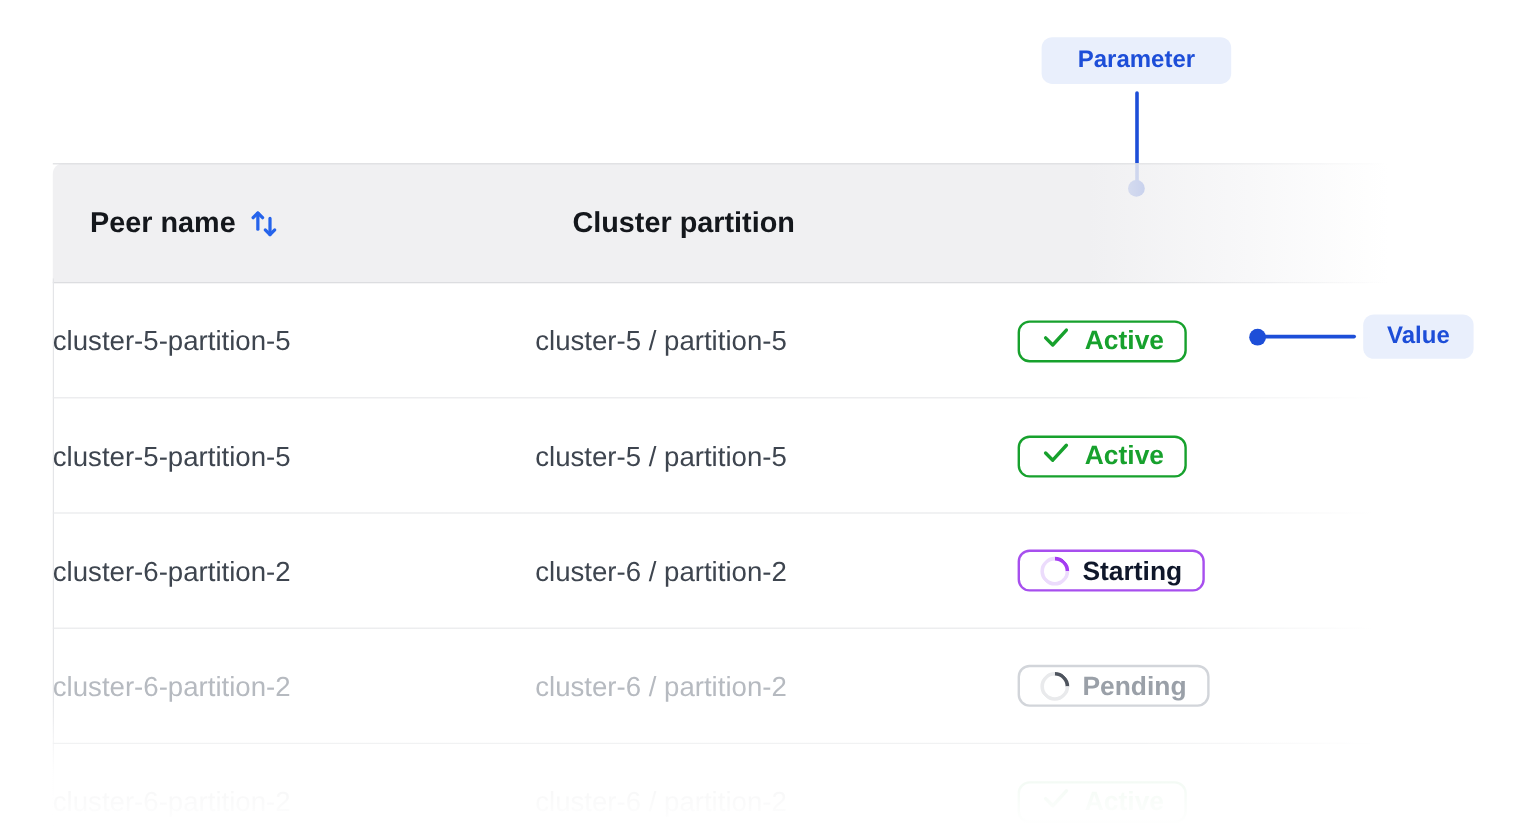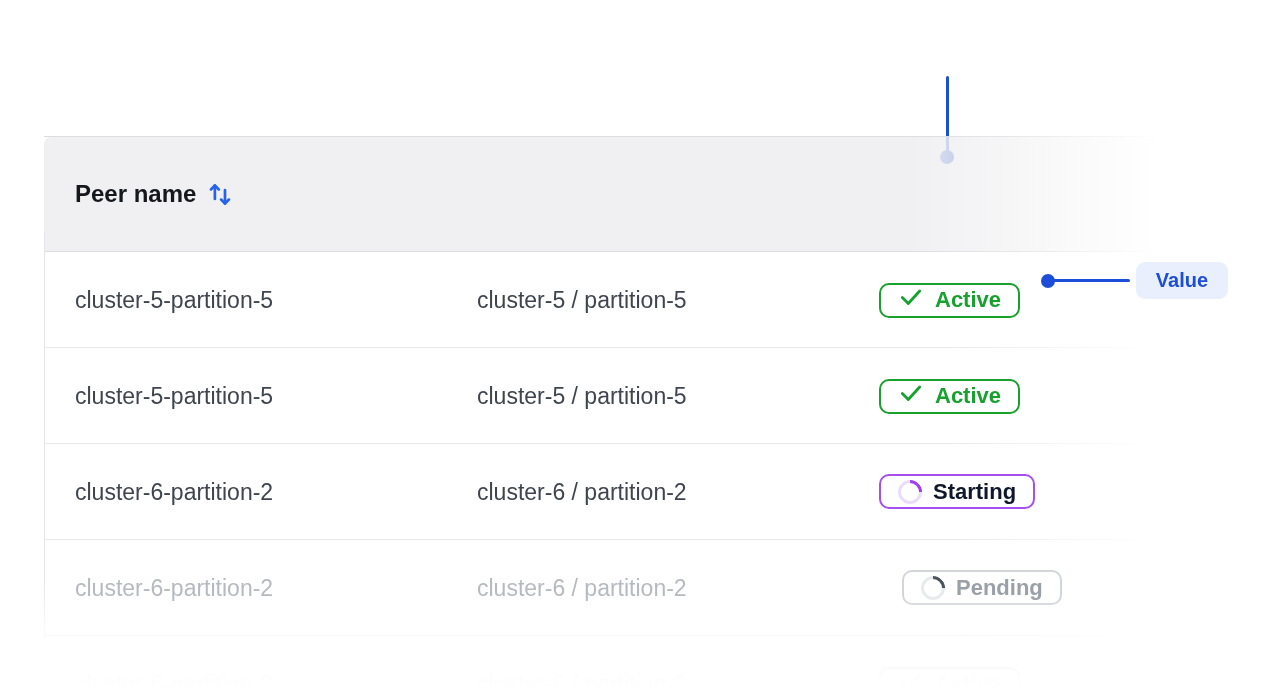--- a/index.html
+++ b/index.html
@@ -30,21 +30,21 @@
     background:#1d4ed8;
   }
   .dot-parameter { left:940px; top:150px; }
   .dot-value     { left:1041px; top:274px; }
 
   
   .table {
     position:absolute; left:44px; top:136px; width:1136px; height:552px;
   }
   .thead {
-    position:relative; height:116px;
+    position:relative; height:100px;
     display:grid; grid-template-columns:402px 402px 1fr;
     align-items:center; padding-left:31px;
     border-radius:9px 9px 0 0;
     background:linear-gradient(to right, #f0f0f2 0%, #f0f0f2 76%, rgba(240,240,242,0) 98%);
   }
   .thead::before, .thead::after {
     content:""; position:absolute; left:0; right:0; height:1px;
     background:linear-gradient(to right, #dcdde0 0%, #dcdde0 76%, rgba(220,221,224,0) 98%);
   }
   .thead::before { top:0; }
@@ -56,39 +56,39 @@
   .sort-icon { display:block; }
 
   .left-edge {
     position:absolute; left:0; top:96px; width:1px; height:466px;
     background:linear-gradient(to bottom, #e4e5e8 0%, #e4e5e8 72%, rgba(228,229,232,0) 100%);
   }
 
   .row {
     position:relative; height:96px;
     display:grid; grid-template-columns:402px 402px 1fr;
-    align-items:center; padding-left:31px;
+    align-items:center; 
     font-size:23px; color:#3e454f;
   }
   .row::after {
     content:""; position:absolute; left:0; right:0; bottom:0; height:1px;
     background:linear-gradient(to right, #e8e9eb 0%, #e8e9eb 80%, rgba(232,233,235,0) 97%);
   }
   .row.faded { color:#b6bac0; }
   .row.partial { opacity:0.45; }
 
   
   .badge {
     display:inline-flex; align-items:center; gap:11px;
     height:35px; padding:0 17px; border:2px solid; border-radius:10px;
     font-size:22px; font-weight:600; background:#ffffff; width:max-content;
   }
   .badge.active   { color:#17a12d; border-color:#17a12d; }
   .badge.starting { color:#0f172a; border-color:#a74fee; }
-  .badge.pending  { color:#8f959e; border-color:#ccd0d5;margin-left:23px; }
+  .badge.pending  { color:#8f959e; border-color:#ccd0d5; }
   .row.faded .badge.pending { color:#9aa0a8; border-color:#d2d5da; }
 
   .spinner {
     width:24px; height:24px; border-radius:50%;
     border:3.5px solid; transform:rotate(45deg);
   }
   .badge.starting .spinner { border-color:#ecdcfc; border-top-color:#a43cf1; }
   .badge.pending  .spinner { border-color:#e9eaec; border-top-color:#4e545e; }
 
   
@@ -97,20 +97,21 @@
     pointer-events:none;
     background:linear-gradient(to bottom,
       rgba(255,255,255,0) 0%, rgba(255,255,255,0.88) 55%, #ffffff 100%);
   }
 </style>
 </head>
 <body>
 
 <div class="stage">
 
+  <div class="callout-pill pill-parameter">Parameter</div>
   <div class="connector-v"></div>
   <div class="connector-dot dot-parameter"></div>
 
   <div class="connector-dot dot-value"></div>
   <div class="connector-h"></div>
   <div class="callout-pill pill-value">Value</div>
 
   <div class="table">
     <div class="thead">
 
@@ -119,20 +120,23 @@
         <span>
           <svg class="sort-icon" width="27" height="27" viewBox="0 0 24 24" fill="none" stroke="#2563eb" stroke-width="2.4" stroke-linecap="round" stroke-linejoin="round">
             <path d="M7 16 V4"></path>
               <path d="M3.5 7.5 L7 4 L10.5 7.5"></path>
             <path d="M16 8 V20"></path>
               <path d="M12.5 16.5 L16 20 L19.5 16.5"></path>
           </svg>
         </span>
       </div>
 
+      <div class="th">
+        <span>Cluster partition</span>
+      </div>
 
     </div>
 
     <div class="left-edge"></div>
 
     <div id="rows">
         <div class="row">
     <div>cluster-5-partition-5</div>
     <div>cluster-5 / partition-5</div>
     <div>

